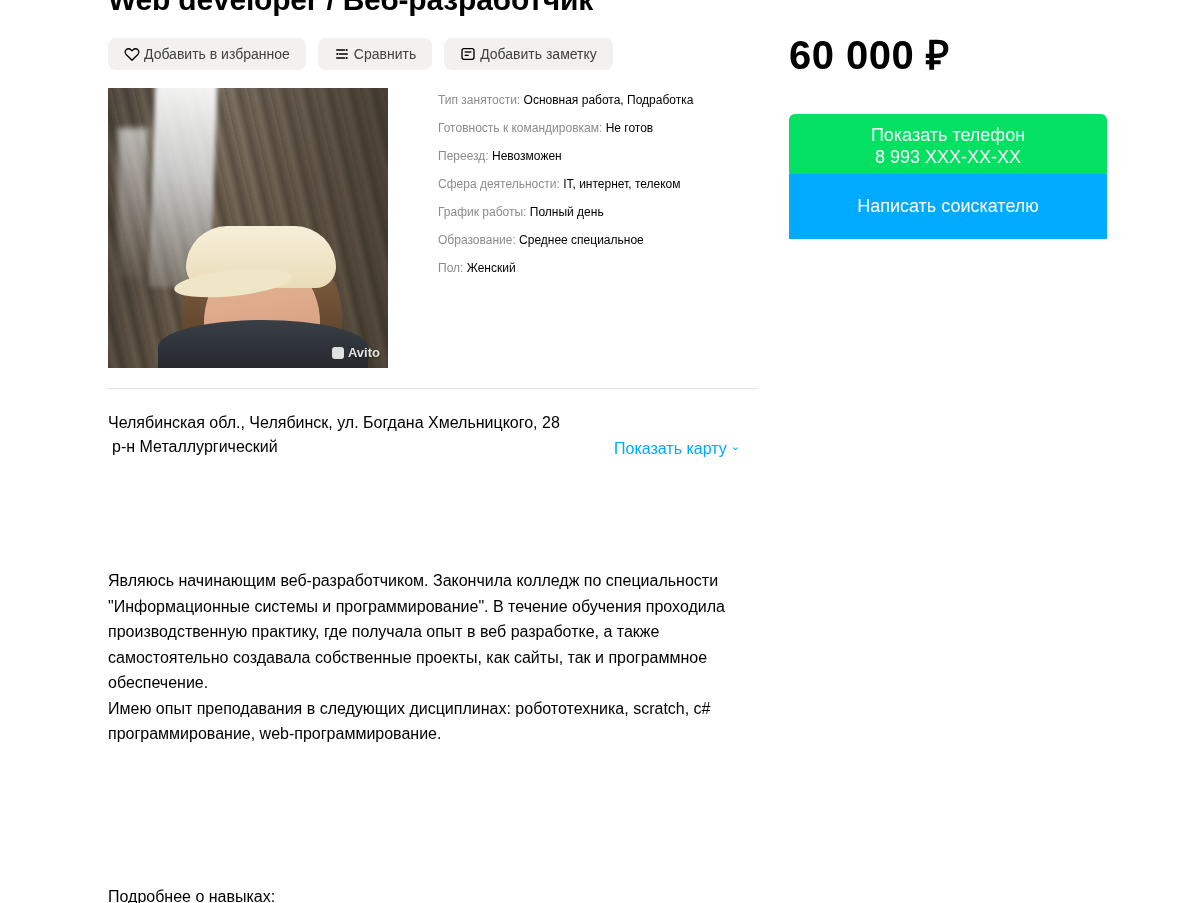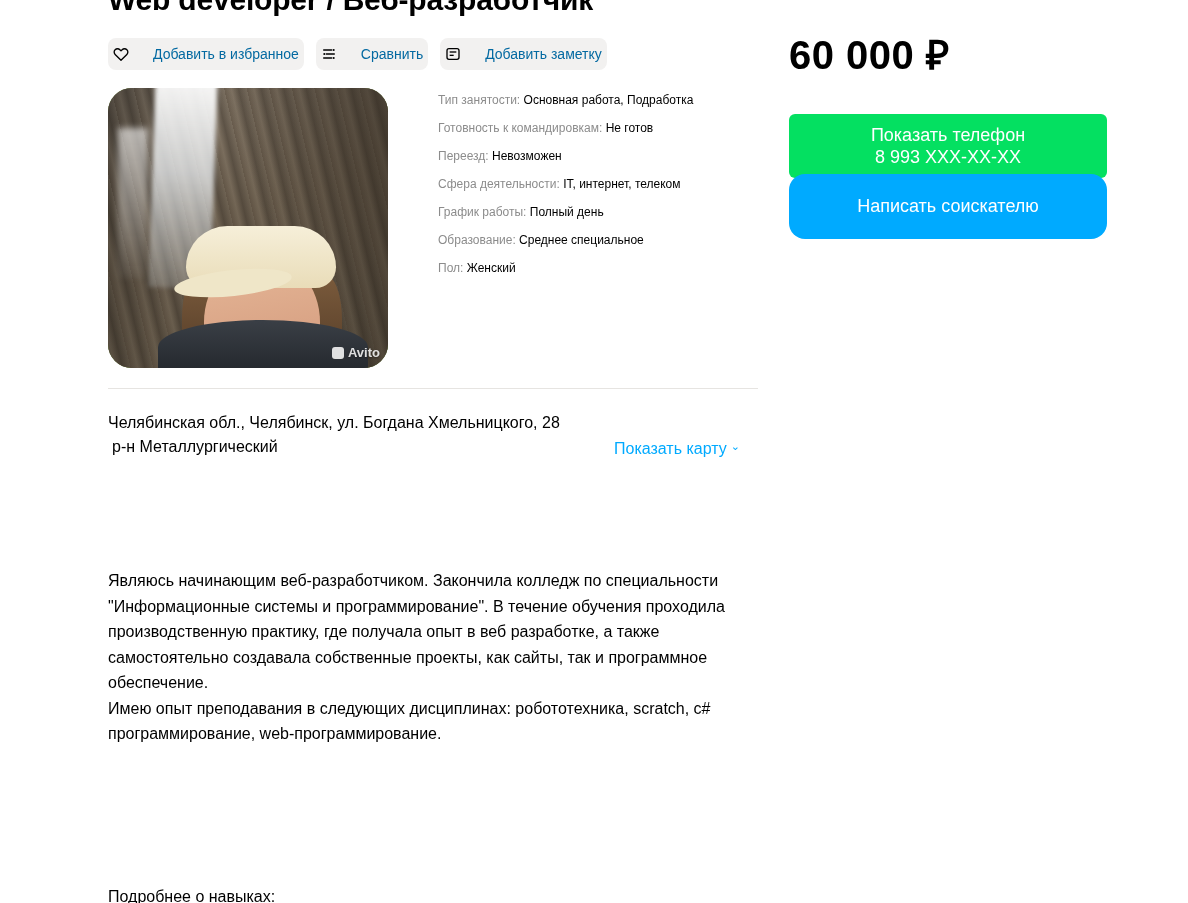--- a/index.html
+++ b/index.html
@@ -41,45 +41,44 @@
     position: absolute;
     top: 38px;
     left: 108px;
     display: flex;
     gap: 12px;
     align-items: center;
   }
   .action-btn {
     display: inline-flex;
     align-items: center;
-    gap: 24px;
+    gap: 4px;
     background: #f2f1f0;
     border: none;
     border-radius: 8px;
     height: 32px;
-    padding: 0 5px;
+    padding: 0 16px;
     font-size: 14px;
     line-height: 32px;
-    color: #0369a1;
+    color: #404040;
     cursor: pointer;
     font-family: "Liberation Sans", sans-serif;
     white-space: nowrap;
   }
   .action-btn svg { display: block; }
 
   
   .photo {
     position: absolute;
     left: 108px;
     top: 88px;
     width: 280px;
     height: 280px;
     overflow: hidden;
     background: #4d7c0f;
-    border-radius: 24px;
   }
   .photo .rock {
     position: absolute;
     inset: 0;
     background:
       linear-gradient(103deg, rgba(0,0,0,0.35) 0%, rgba(0,0,0,0) 32%),
       linear-gradient(250deg, rgba(40,33,25,0.55) 0%, rgba(40,33,25,0) 45%),
       repeating-linear-gradient(77deg, rgba(88,74,58,0.55) 0px, rgba(128,112,90,0.35) 7px, rgba(62,52,40,0.5) 14px, rgba(110,96,76,0.3) 22px),
       linear-gradient(160deg, #8b8175 0%, #6a5f51 45%, #4a4338 100%);
   }
@@ -269,21 +268,21 @@
   .btn-phone .l1 { font-size: 18px; }
   .btn-phone .l2 { font-size: 18px; }
   .btn-message {
     position: absolute;
     left: 789px;
     top: 174px;
     width: 318px;
     height: 65px;
     background: #0af;
     border: none;
-    border-radius: 16px;
+    border-radius: 0;
     color: #fff;
     font-size: 18px;
     cursor: pointer;
     font-family: "Liberation Sans", sans-serif;
   }
 </style>
 </head>
 <body>
 
 <div class="page">

